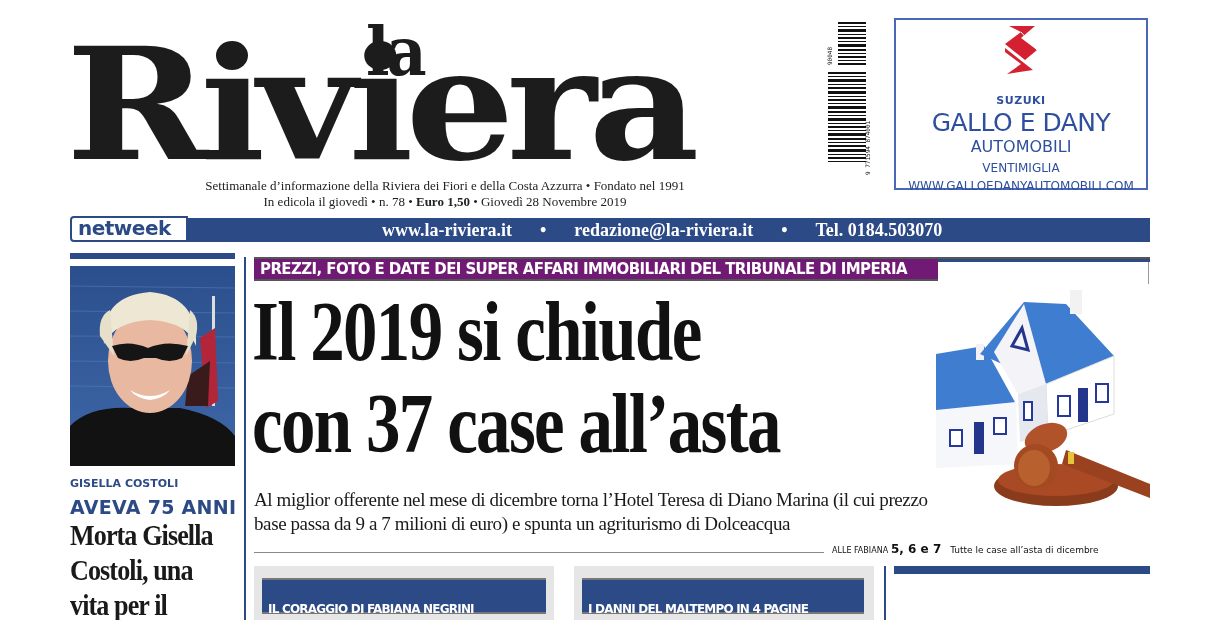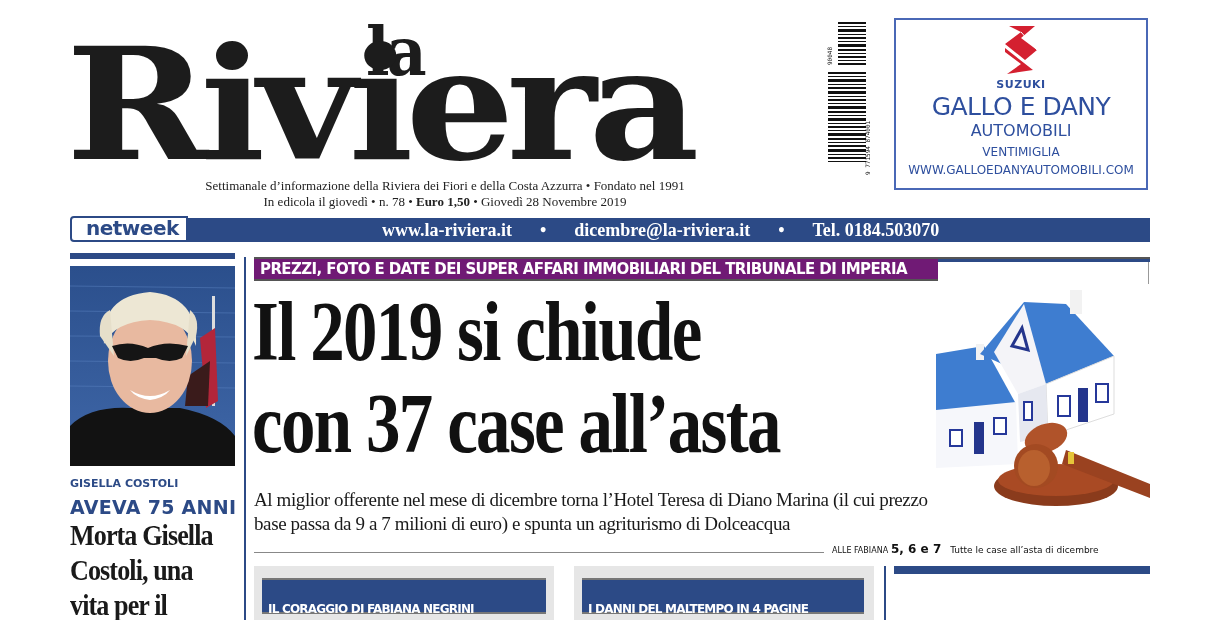--- a/index.html
+++ b/index.html
@@ -10,28 +10,28 @@
   .logo-la { left: 366px; top: 18px; font-family: "DejaVu Serif", serif; font-weight: 900; font-size: 62px; line-height: 62px; color: #1c1c1c; letter-spacing: -3px; transform: scaleY(1.1); transform-origin: top left; }
   .logo-main { left: 66px; top: 40px; font-family: "DejaVu Serif", serif; font-weight: 900; font-size: 168px; line-height: 140px; color: #1c1c1c; letter-spacing: -8px; transform: scaleX(1.02) scaleY(0.92); transform-origin: top left; white-space: nowrap; }
   .tagline { left: 70px; width: 750px; text-align: center; font-size: 13px; color: #222; line-height: 17px; }
   .tagline b { font-weight: 700; }
 
   .barcode { left: 826px; top: 20px; width: 44px; height: 165px; }
   .barcode svg { width: 44px; height: 165px; }
 
   .ad { left: 894px; top: 18px; width: 254px; height: 172px; border: 2px solid #4a68b6; box-sizing: border-box; text-align: center; font-family: "DejaVu Sans", sans-serif; color: #2e4f9e; }
   .ad .suzuki-logo { margin: 4px auto 0; width: 60px; height: 52px; }
-  .ad .brand { font-weight: 900; font-size: 11px; color: #2e4f9e; letter-spacing: 0.5px; margin-top: 2px; }
+  .ad .brand { font-weight: 900; font-size: 11px; color: #2e4f9e; letter-spacing: 0.5px; margin-top: 18px; }
   .ad .name { font-size: 25px; line-height: 28px; color: #2e4f9e; margin-top: 2px; letter-spacing: -0.5px; }
   .ad .sub { font-size: 16px; line-height: 20px; }
   .ad .city { font-size: 12px; margin-top: 4px; }
   .ad .url { font-size: 12px; margin-top: 4px; }
 
   
-  .netweek { left: 70px; top: 216px; width: 118px; height: 26px; background: #ffffff; border: 2px solid #2c4a86; border-radius: 4px 0 0 4px; box-sizing: border-box; font-family: "DejaVu Sans", sans-serif; font-weight: 700; font-size: 20px; color: #2c4a86; line-height: 20px; padding-left: 14px; letter-spacing: -0.5px; }
+  .netweek { left: 70px; top: 216px; width: 118px; height: 26px; background: #ffffff; border: 2px solid #2c4a86; border-radius: 4px 0 0 4px; box-sizing: border-box; font-family: "DejaVu Sans", sans-serif; font-weight: 700; font-size: 20px; color: #2c4a86; line-height: 20px; padding-left: 6px; letter-spacing: -0.5px; }
   .contact-bar { left: 188px; top: 218px; width: 962px; height: 24px; background: #2c4a86; color: #ffffff; font-weight: 700; font-size: 18px; line-height: 24px; display: flex; gap: 8px; padding-left: 194px; box-sizing: border-box; white-space: nowrap; }
   .contact-bar .dot { margin: 0 20px; }
 
   
   .left-topbar { left: 70px; top: 253px; width: 165px; height: 6px; background: #2c4a86; }
   .portrait { left: 70px; top: 266px; width: 165px; height: 200px; overflow: hidden; background: #3a5d9a; }
   .kicker-small { left: 70px; top: 477px; font-family: "DejaVu Sans", sans-serif; font-weight: 700; font-size: 11px; color: #2c4a86; }
   .kicker-big { left: 70px; top: 496px; font-family: "DejaVu Sans", sans-serif; font-weight: 900; font-size: 19px; color: #2c4a86; letter-spacing: 0.3px; }
   .left-head { left: 70px; top: 518px; width: 170px; font-weight: 700; font-size: 29px; line-height: 35px; color: #1a1a1a; letter-spacing: -1px; transform: scaleX(0.9); transform-origin: top left; }
 
@@ -128,21 +128,21 @@
   <div class="name">GALLO E DANY</div>
   <div class="sub">AUTOMOBILI</div>
   <div class="city">VENTIMIGLIA</div>
   <div class="url">WWW.GALLOEDANYAUTOMOBILI.COM</div>
 </div>
 
 <div class="abs netweek">netweek</div>
 <div class="abs contact-bar">
   <span>www.la-riviera.it</span>
   <span class="dot">•</span>
-  <span>dicembre@la-riviera.it</span>
+  <span>redazione@la-riviera.it</span>
   <span class="dot">•</span>
   <span>Tel. 0184.503070</span>
 </div>
 
 <div class="abs left-topbar"></div>
 <div class="abs portrait">
   <svg viewBox="0 0 165 200" width="165" height="200" xmlns="http://www.w3.org/2000/svg">
     <defs>
       <linearGradient id="sea" x1="0" y1="0" x2="0" y2="1">
         <stop offset="0" stop-color="#2b4f8c"></stop>

